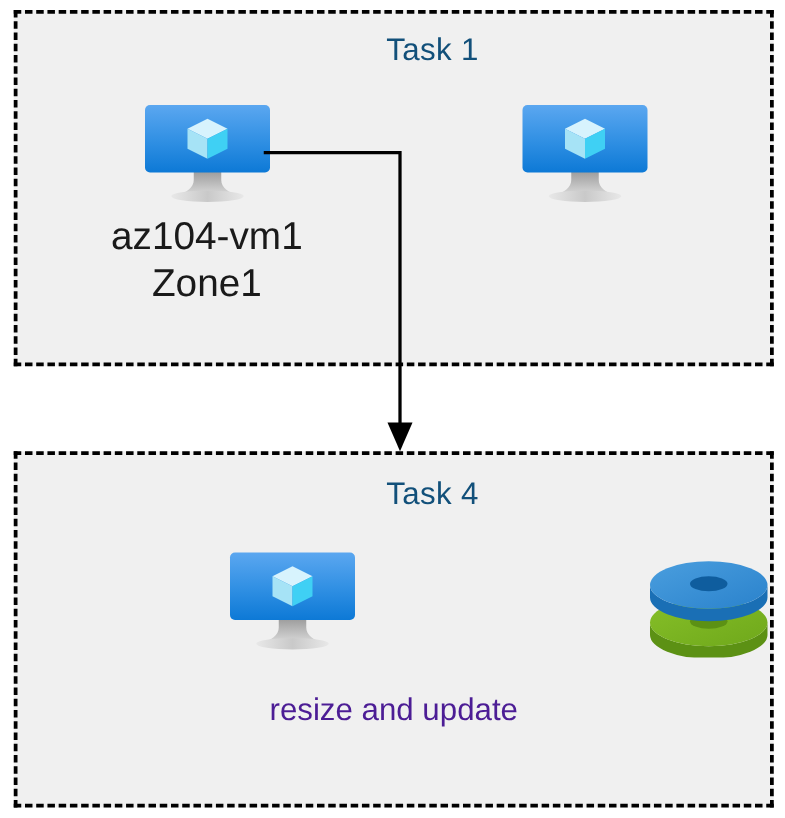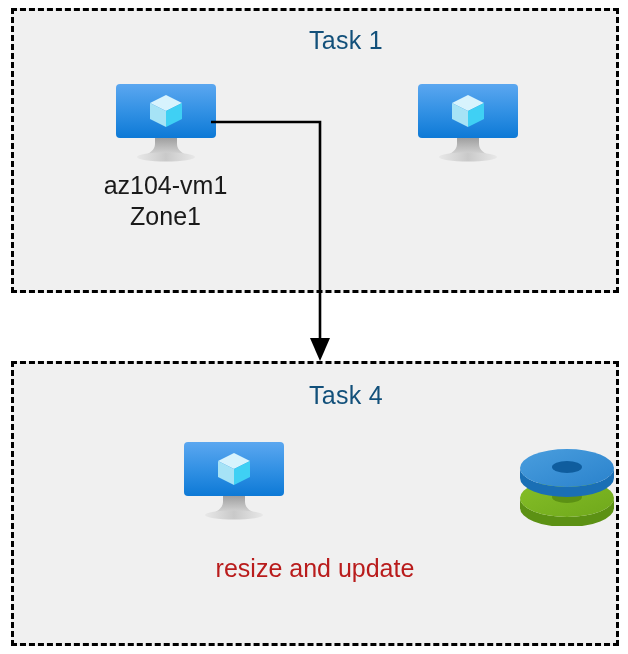--- a/index.html
+++ b/index.html
@@ -52,21 +52,21 @@
     padding-left: 32px;
   }
   #task1-title { top: 28px; left: 0; }
   #task2-title { top: 383px; left: 0; }
 
   .vm-node {
     position: absolute;
     text-align: center;
   }
   .vm-label {
-    font-size: 25px;
+    font-size: 31px;
     color: #1a1a1a;
     line-height: 1.22;
     white-space: pre-line;
     font-family: "Liberation Sans", sans-serif;
     margin-top: 6px;
   }
 
   
   .vm-icon {
     position: relative;
@@ -97,21 +97,21 @@
     align-items: flex-start;
     gap: 58px;
   }
   #task2-caption {
     position: absolute;
     left: 11px;
     top: 554px;
     width: 608px;
     text-align: center;
     font-size: 25px;
-    color: #b91c1c;
+    color: #4c1d95;
     font-family: "Liberation Sans", sans-serif;
   }
 </style>
 </head>
 <body>
 
 <div id="canvas">
 
   <div class="task-box" id="task1-box"></div>
   <div class="task-title" id="task1-title">Task 1</div>

